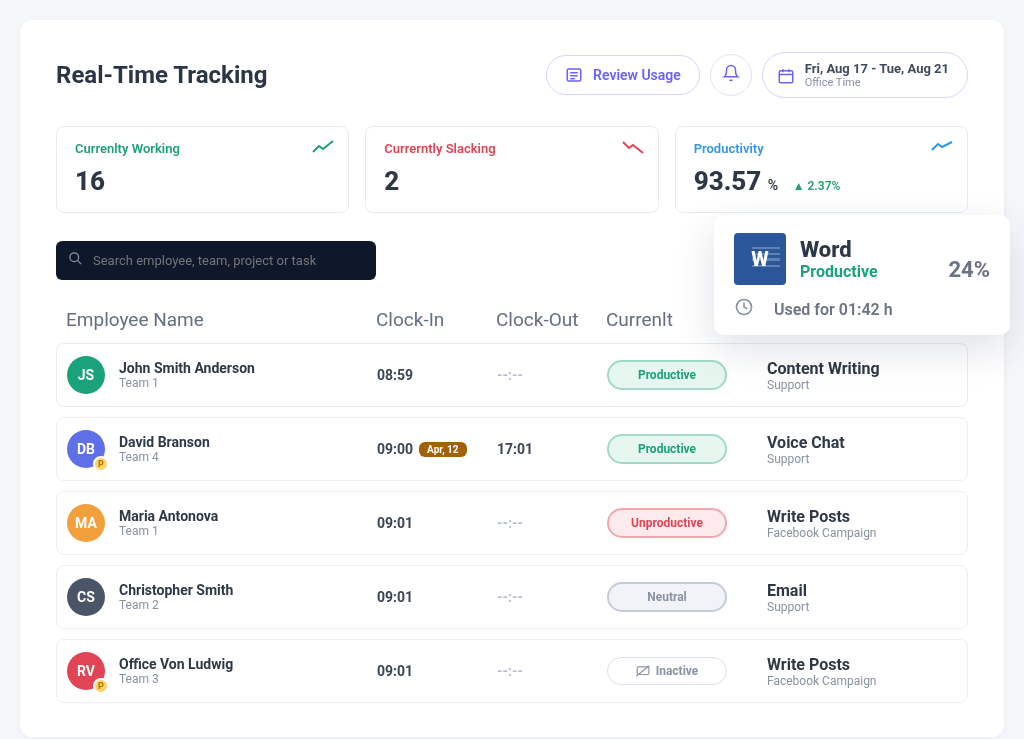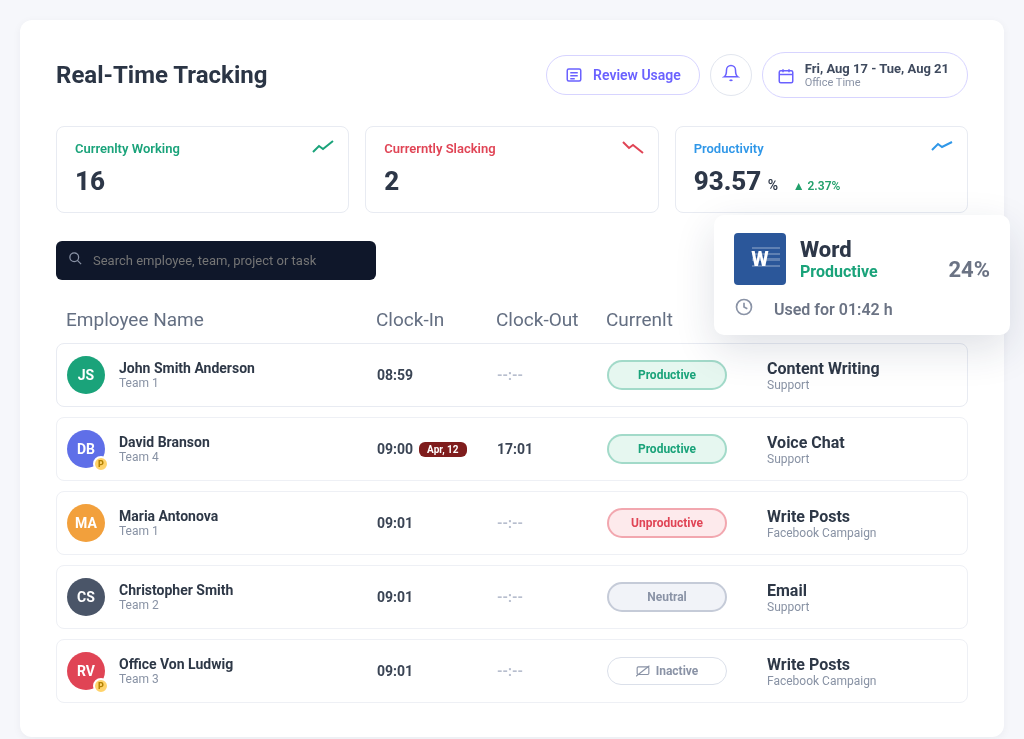--- a/index.html
+++ b/index.html
@@ -32,21 +32,21 @@
   
   .thead { display: grid; grid-template-columns: 310px 120px 110px 160px 1fr; padding: 6px 10px 12px; font-size: 19px; font-weight: 400; color: #646f82; }
   .row { display: grid; grid-template-columns: 310px 120px 110px 160px 1fr; align-items: center; border: 1px solid #eef0f5; border-radius: 8px; padding: 12px 10px; margin-bottom: 10px; background: #fff; }
   .row.active { border-color: #e8ebf2; }
   .emp { display: flex; align-items: center; gap: 14px; }
   .avatar { width: 38px; height: 38px; border-radius: 50%; font-weight: 700; font-size: 14px; color: #fff; display: flex; align-items: center; justify-content: center; position: relative; flex: 0 0 38px;}
   .avatar .p-badge { position: absolute; bottom: -4px; right: -4px; width: 16px; height: 16px; border-radius: 50%; background: #ffd36a; color: #b28100; font-size: 9px; font-weight: 800; display: flex; align-items: center; justify-content: center; border: 2px solid #fff; }
   .emp-name { font-weight: 700; font-size: 14px; color: #2e3847; }
   .emp-team { font-size: 12px; color: #8892a4; }
   .clock-in { font-weight: 700; font-size: 14px; color: #3a4454; display: flex; align-items: center; gap: 6px;}
-  .date-chip { background: #7f1d1d; color: #fff; border-radius: 6px; padding: 2px 8px; font-size: 10px; font-weight: 700; }
+  .date-chip { background: #a16207; color: #fff; border-radius: 6px; padding: 2px 8px; font-size: 10px; font-weight: 700; }
   .clock-out { font-weight: 700; font-size: 14px; color: #3a4454; }
   .dim { color: #b7bece; }
   .status { border-radius: 999px; padding: 6px 18px; font-size: 12px; font-weight: 700; width: 120px; text-align: center; display: inline-flex; justify-content: center; align-items: center; gap: 6px;}
   .status.productive   { color:#1aa37a; background:#e6f7f0; border:2px solid #1aa37a55; }
   .status.unproductive { color:#e04455; background:#fdeaec; border:2px solid #e0445566; }
   .status.neutral      { color:#8a93a6; background:#f1f3f8; border:2px solid #c5cbd8; }
   .status.inactive     { color:#8a93a6; background:#fff;    border:1px solid #dbe0ea; }
   .project-name { font-weight: 700; font-size: 16px; color: #2e3847; }
   .project-sub { font-size: 12px; color: #8892a4; }
   

